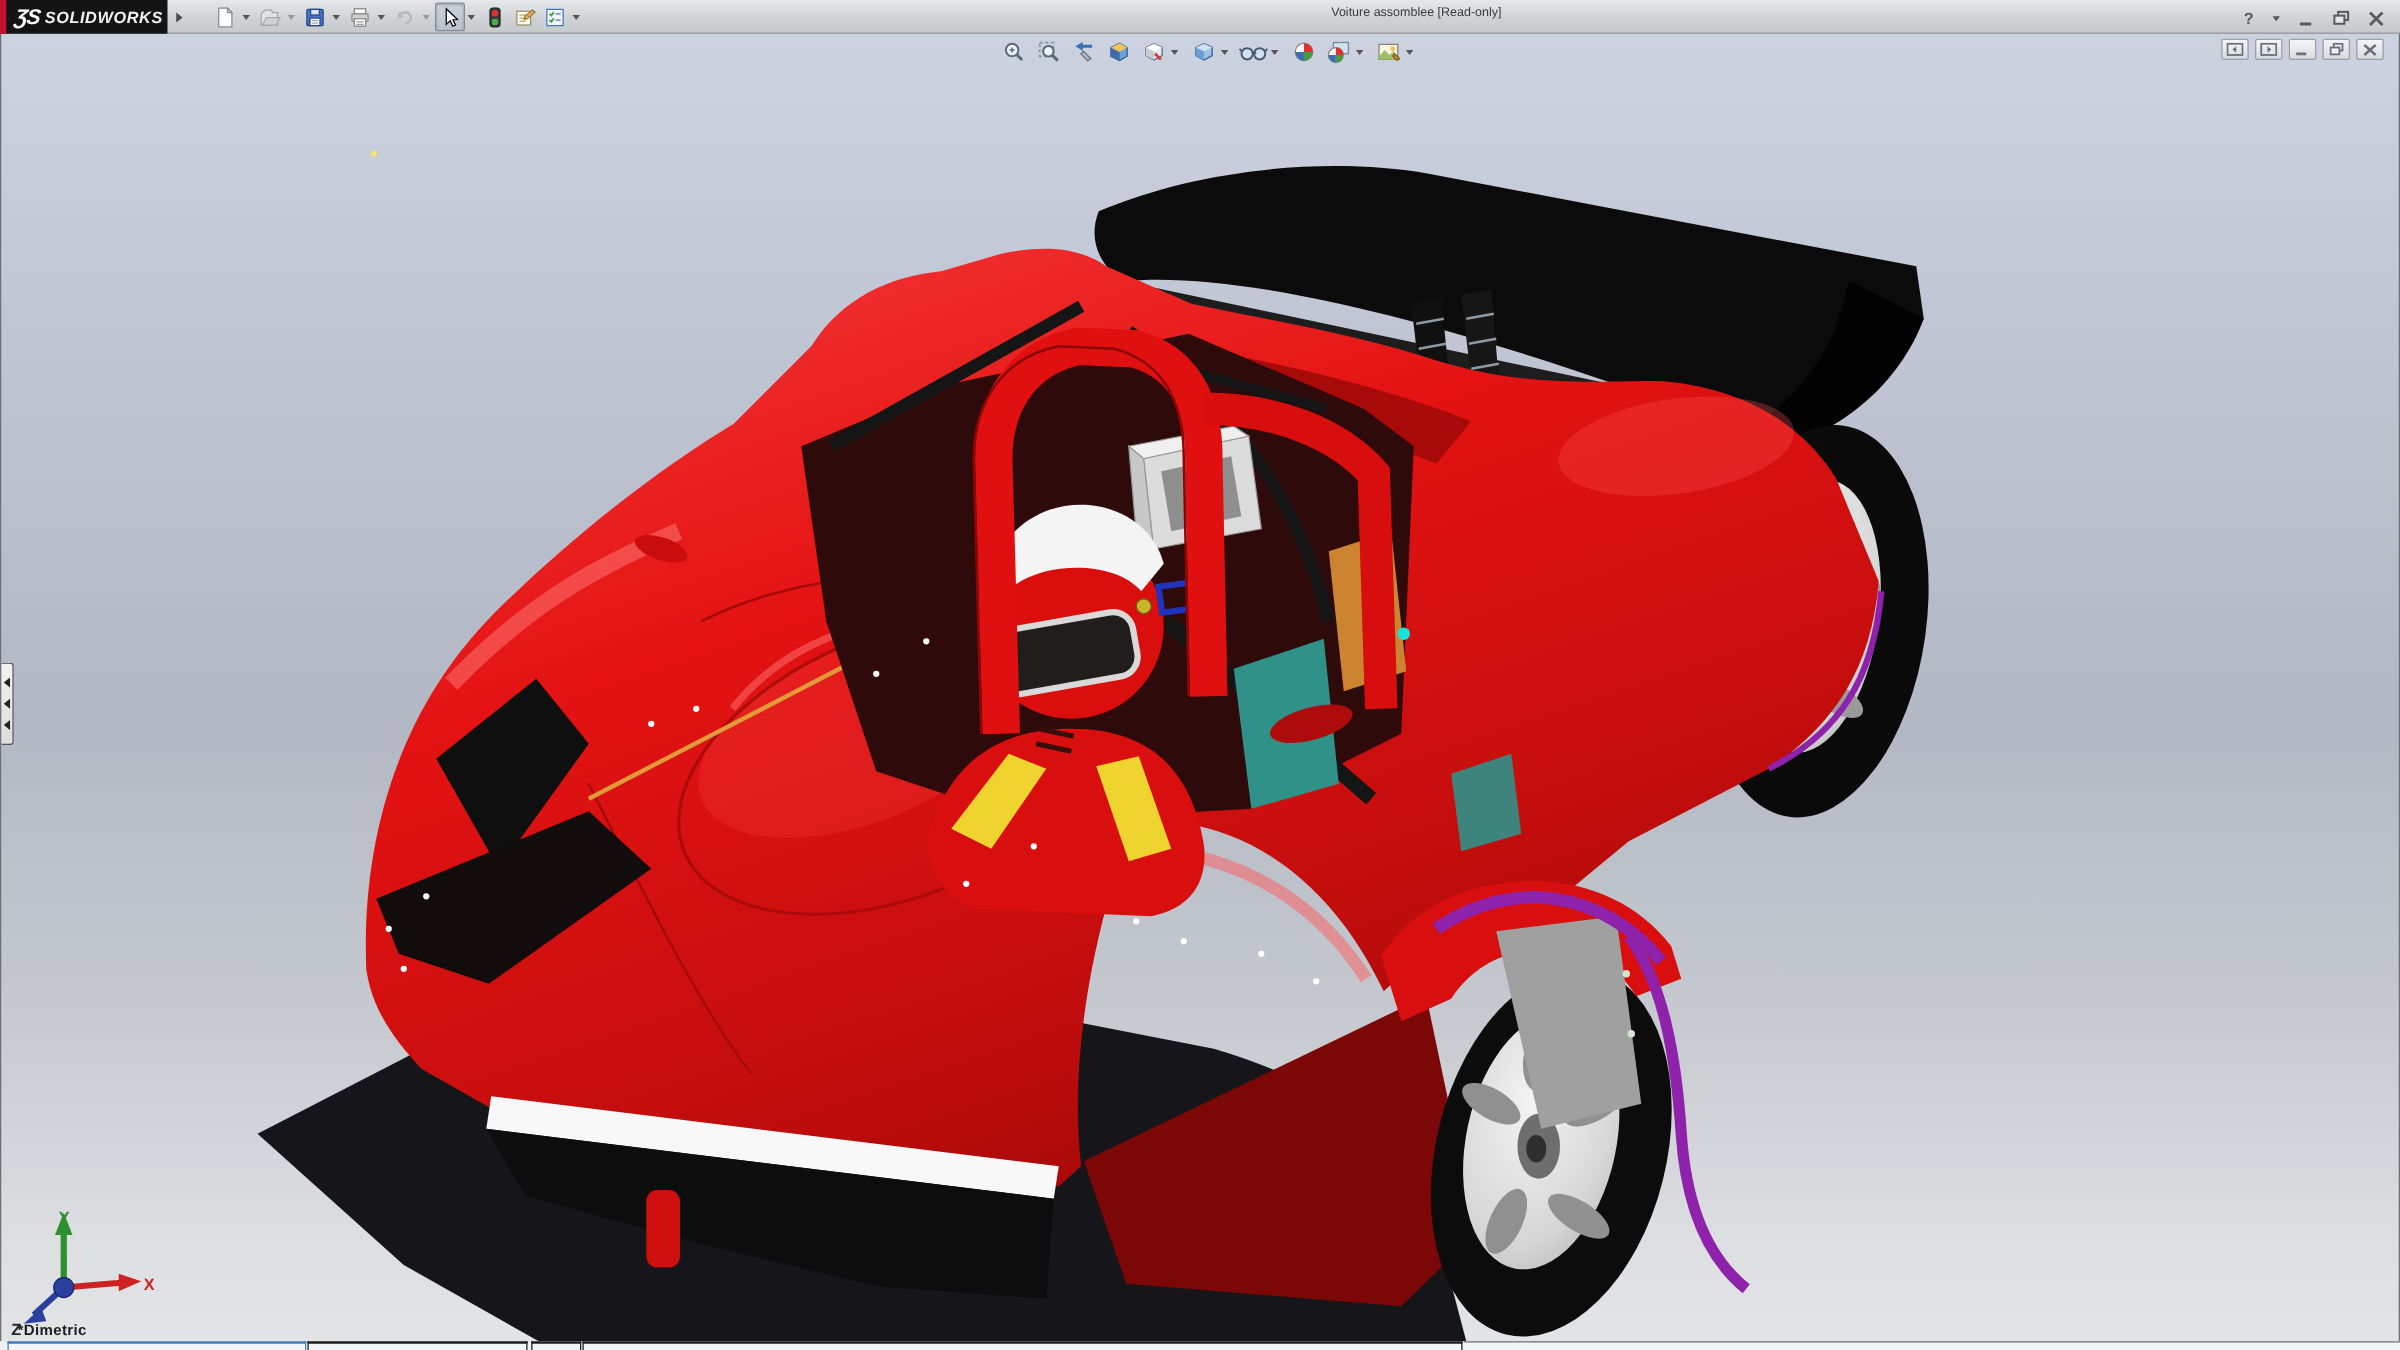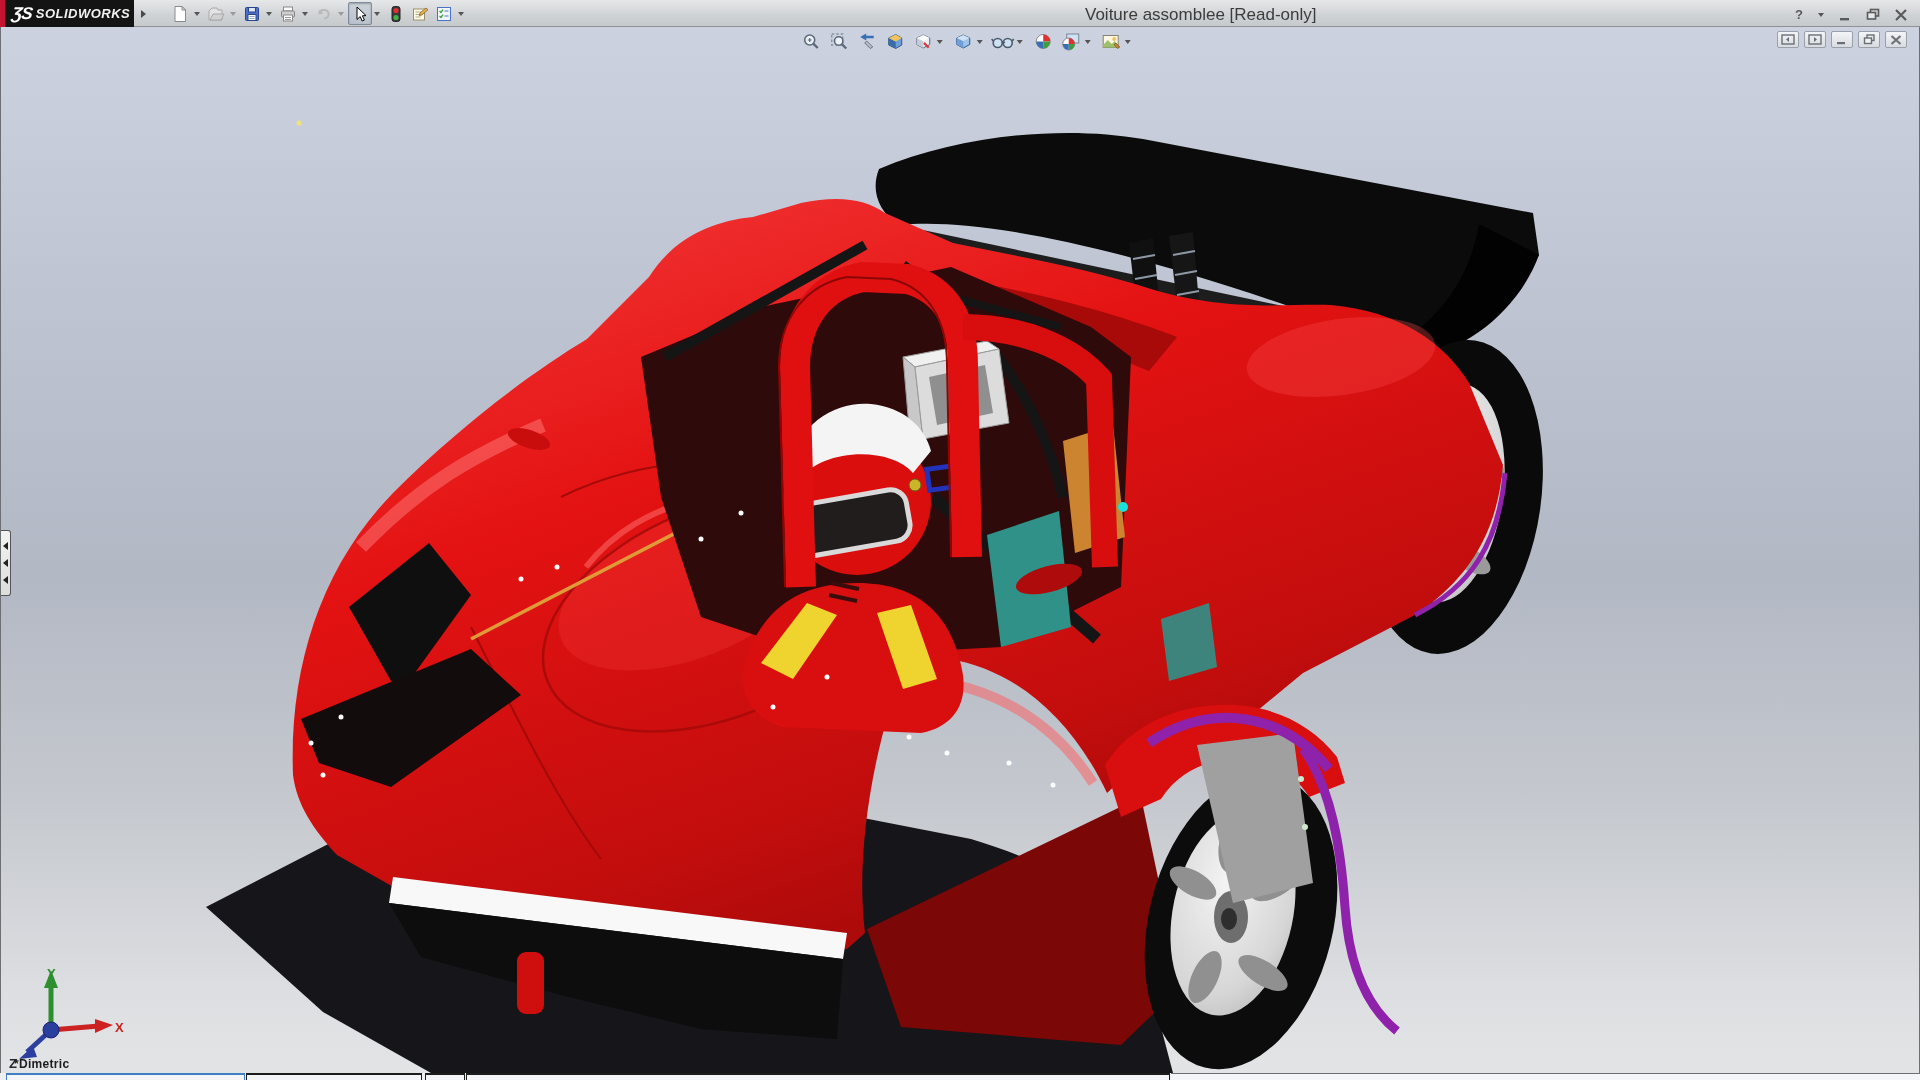--- a/index.html
+++ b/index.html
@@ -26,21 +26,21 @@
     display:flex; align-items:center; }
   .tbtn { width:24px; height:23px; display:flex; align-items:center; justify-content:center;
     border:1px solid transparent; border-radius:2px; }
   .tbtn.pressed { background:linear-gradient(#cdd3db,#b9c1cc);
     border:1px solid #7f8causes; border:1px solid #7f8b9a; box-shadow:inset 0 1px 2px rgba(0,0,0,.25); }
   .caret { width:10px; height:23px; display:flex; align-items:center; justify-content:center; margin-right:2px; }
   .caret:after { content:""; border-top:4px solid #555;
     border-left:3.5px solid transparent; border-right:3.5px solid transparent; }
   .caret.dim:after { border-top-color:#9a9a9a; }
 
-  .title-text { position:absolute; left:1065px; top:5px; font-size:17px; color:#3c3c3c; z-index:41;margin-left:20px; }
+  .title-text { position:absolute; left:1065px; top:5px; font-size:10px; color:#3c3c3c; z-index:41; }
 
   .win-controls { position:absolute; right:8px; top:3px; display:flex; align-items:center; gap:6px; z-index:42; }
   .wc { width:22px; height:20px; display:flex; align-items:center; justify-content:center;
     color:#5a5a5a; font-size:13px; font-weight:bold; }
   .wc svg { display:block; }
 
   
   .viewport { position:absolute; left:0; top:27px; width:1920px; height:1046px;
     background:linear-gradient(180deg,#ccd2df 0%,#bdc3d0 28%,#b2b8c4 52%,#c5c8ce 74%,#dcdee1 92%,#e3e4e6 100%);
     border-left:1px solid #6d6f73; border-right:1px solid #6d6f73; overflow:hidden; }

